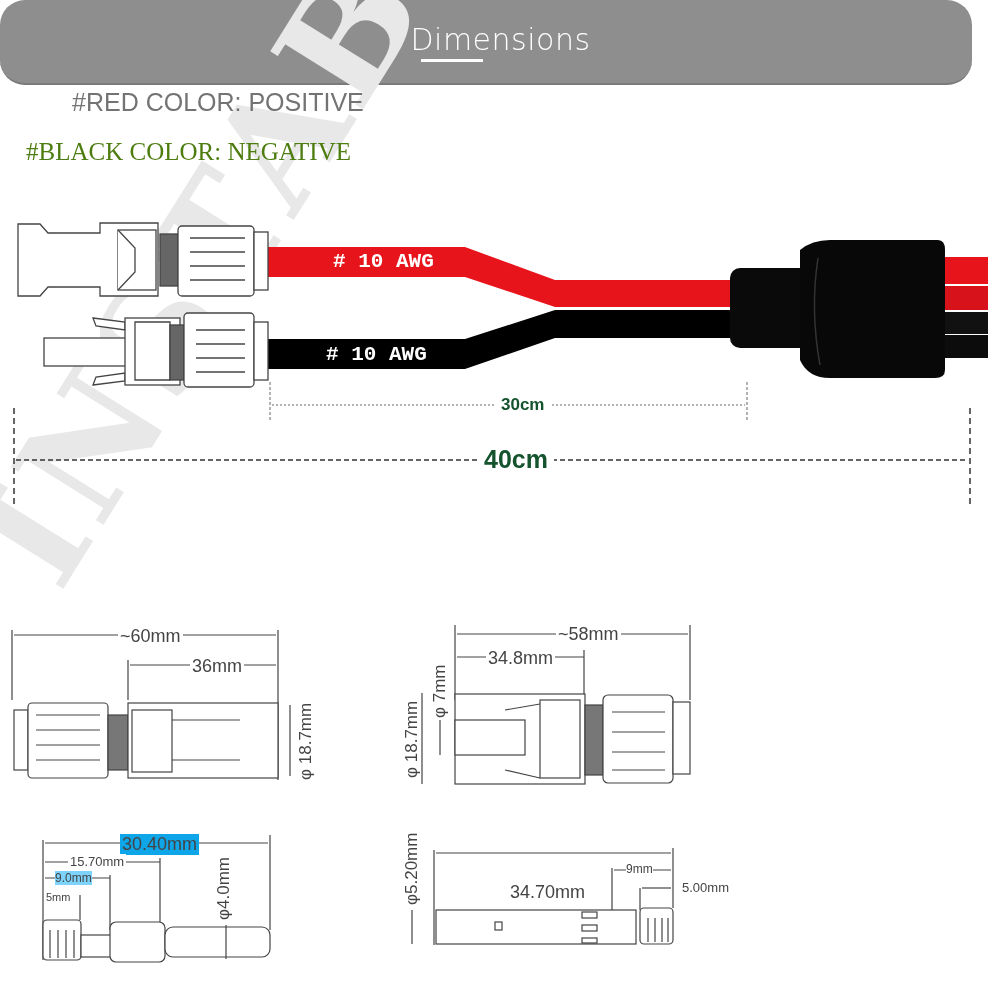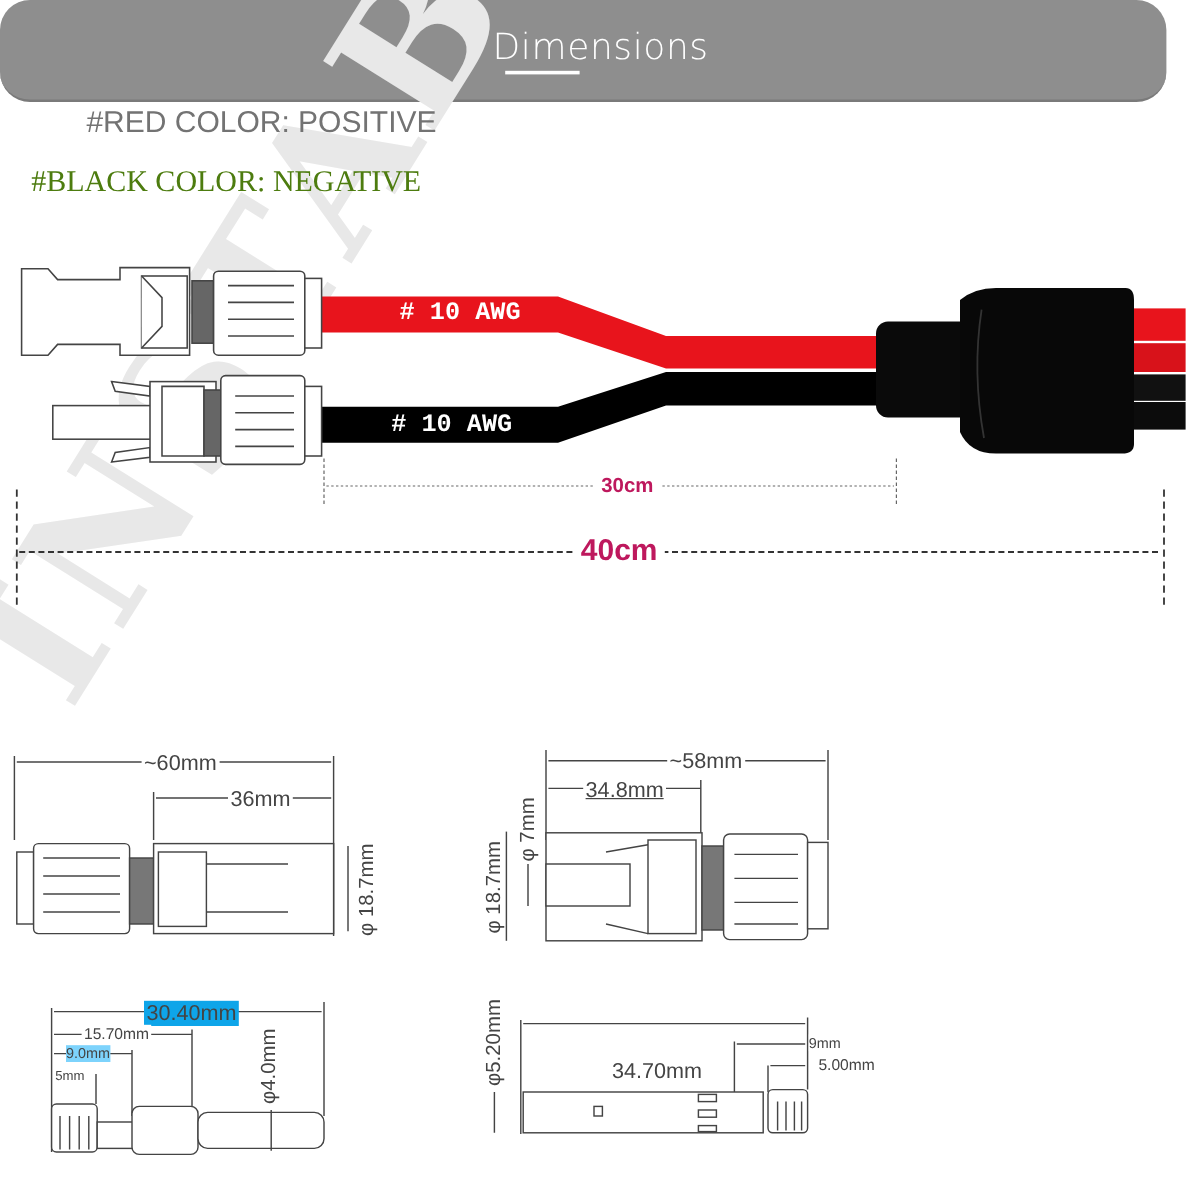--- a/index.html
+++ b/index.html
@@ -6,21 +6,21 @@
   body { width:1001px; height:1001px; position:relative; overflow:hidden; background:#ffffff; font-family:"Liberation Sans", sans-serif; }
   .header { position:absolute; left:0; top:0; width:972px; height:83px; background:#8e8e8e; border-bottom:2px solid #7a7a7a;border-radius:25px; }
   .header-title { position:absolute; left:0; width:1001px; top:22px; text-align:center; color:#ffffff; font-size:30px; font-family:"DejaVu Sans", sans-serif; font-weight:300; letter-spacing:0.5px; }
   .header-underline { position:absolute; left:421px; top:59px; width:62px; height:3px; background:#ffffff; }
   .legend-line { position:absolute; left:26px; font-size:25px; line-height:28px; }
   .legend-red { top:88px; color:#737373;margin-left:46px; }
   .legend-black { top:138px; color:#4d7c0f;font-family:Liberation Serif, serif; }
   .watermark { position:absolute; left:-60px; top:520px; width:1300px; transform:rotate(-58deg); transform-origin:left top; color:#e8e8e8; font-family:"DejaVu Serif", serif; font-weight:bold; font-size:150px; letter-spacing:6px; white-space:nowrap; pointer-events:none; }
   svg { position:absolute; left:0; top:0; }
   .awg { position:absolute; color:#ffffff; font-weight:bold; font-size:21px; font-family:Liberation Mono, monospace; }
-  .cm-label { position:absolute; background:#ffffff; color:#be185d; font-weight:bold; padding:0 6px; }
+  .cm-label { position:absolute; background:#ffffff; color:#14532d; font-weight:bold; padding:0 6px; }
   .mm { position:absolute; color:#444; font-size:18px; white-space:nowrap; background:transparent; }
   .mm-v { position:absolute; color:#444; font-size:17px; white-space:nowrap; transform:rotate(-90deg); transform-origin:left top; }
 </style>
 </head>
 <body>
 
 <div class="header">
   <div class="header-title">Dimensions</div>
   <div class="header-underline"></div>
 </div>
@@ -168,26 +168,26 @@
 <div class="awg" style="left:326px; top:343px;"># 10 AWG</div>
 
 <div class="cm-label" style="left:495px; top:395px; font-size:17px;">30cm</div>
 <div class="cm-label" style="left:478px; top:445px; font-size:25px;">40cm</div>
 
 <div class="mm" style="left:118px; top:626px; background:#fff; padding:0 2px;">~60mm</div>
 <div class="mm" style="left:190px; top:656px; background:#fff; padding:0 2px;">36mm</div>
 <div class="mm-v" style="left:296px; top:780px;">φ 18.7mm</div>
 
 <div class="mm" style="left:556px; top:624px; background:#fff; padding:0 2px;">~58mm</div>
-<div class="mm" style="left:486px; top:648px; background:#fff; padding:0 2px;text-decoration:underline;">34.8mm</div>
+<div class="mm" style="left:486px; top:648px; background:#fff; padding:0 2px;">34.8mm</div>
 <div class="mm-v" style="left:430px; top:718px;">φ 7mm</div>
 <div class="mm-v" style="left:402px; top:778px;">φ 18.7mm</div>
 
 <div class="mm" style="left:120px; top:834px; background:#0ea5e9; padding:0 2px;">30.40mm</div>
 <div class="mm" style="left:68px; top:854px; font-size:13px; background:#fff; padding:0 2px;">15.70mm</div>
 <div class="mm" style="left:55px; top:871px; font-size:12px; background:#7dd3fc;">9.0mm</div>
 <div class="mm" style="left:46px; top:891px; font-size:11px;">5mm</div>
 <div class="mm-v" style="left:214px; top:920px;">φ4.0mm</div>
 
 <div class="mm" style="left:508px; top:844px; background:#fff; padding:0 2px;margin-top:38px;">34.70mm</div>
-<div class="mm" style="left:626px; top:862px; font-size:12px; background:#fff;margin-left:48px;">9mm</div>
+<div class="mm" style="left:626px; top:862px; font-size:12px; background:#fff;">9mm</div>
 <div class="mm" style="left:682px; top:880px; font-size:13px;">5.00mm</div>
 <div class="mm-v" style="left:402px; top:905px;">φ5.20mm</div>
 
 </body></html>

